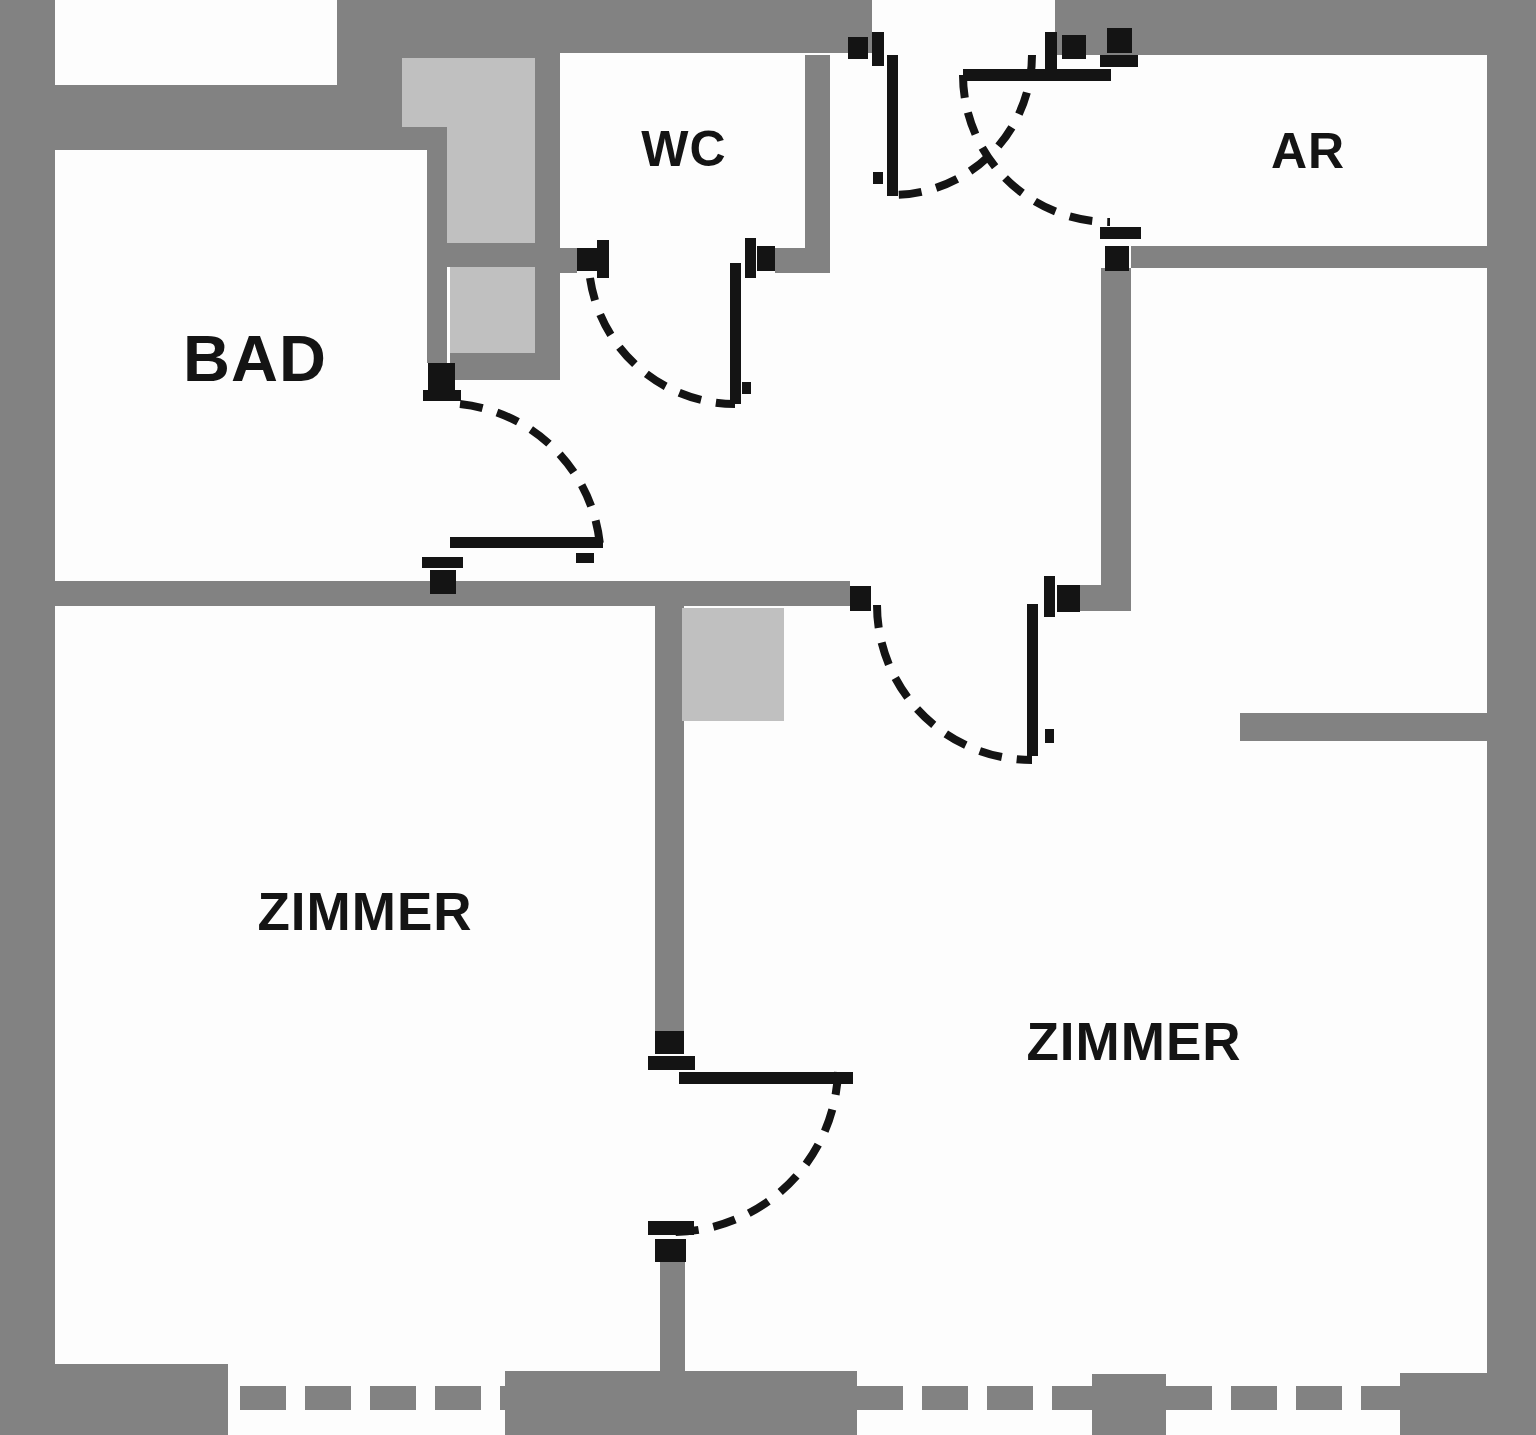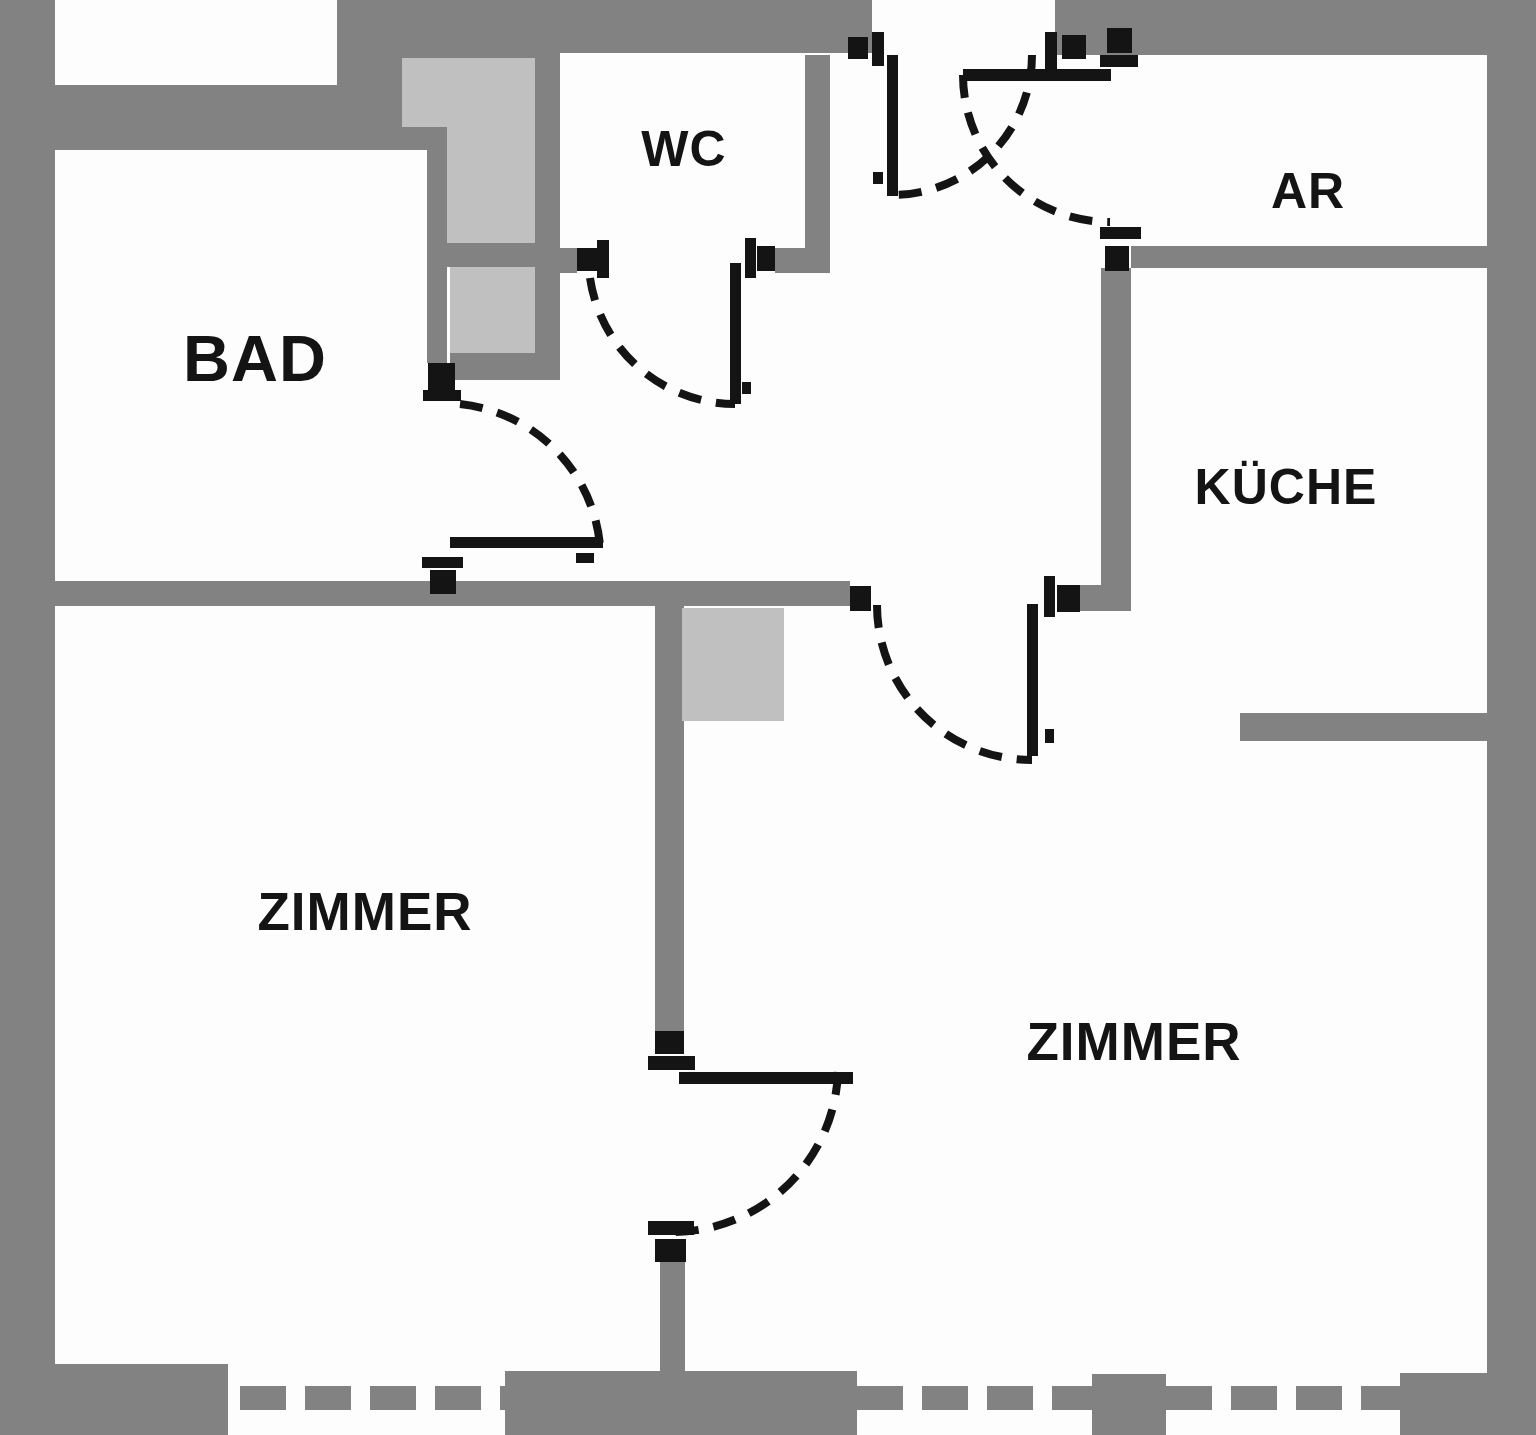--- a/index.html
+++ b/index.html
@@ -104,17 +104,16 @@
       <rect x="1027" y="604" width="11" height="152" fill="#141414"></rect>
       <rect x="679" y="1072" width="174" height="12" fill="#141414"></rect>
       <rect x="742" y="382" width="9" height="12" fill="#141414"></rect>
       <rect x="576" y="553" width="18" height="10" fill="#141414"></rect>
       <rect x="873" y="172" width="10" height="12" fill="#141414"></rect>
       <rect x="1045" y="729" width="9" height="14" fill="#141414"></rect>
     </svg>
 
   <div class="room-label" style="left: 255px; top: 358px; font-size: 65px;">BAD</div>
   <div class="room-label" style="left: 684px; top: 149px; font-size: 50px;">WC</div>
-  <div class="room-label" style="left: 1308px; top: 151px; font-size: 50px; margin-top: 40px;">AR</div>
-  <div class="room-label" style="left: 1286px; top: 487px; font-size: 50px;">KÜCHE</div>
+  <div class="room-label" style="left: 1308px; top: 151px; font-size: 50px;">AR</div>
   <div class="room-label" style="left: 365px; top: 911px; font-size: 53px;">ZIMMER</div>
   <div class="room-label" style="left: 1134px; top: 1041px; font-size: 53px;">ZIMMER</div>
 </div>
 
 </body></html>

